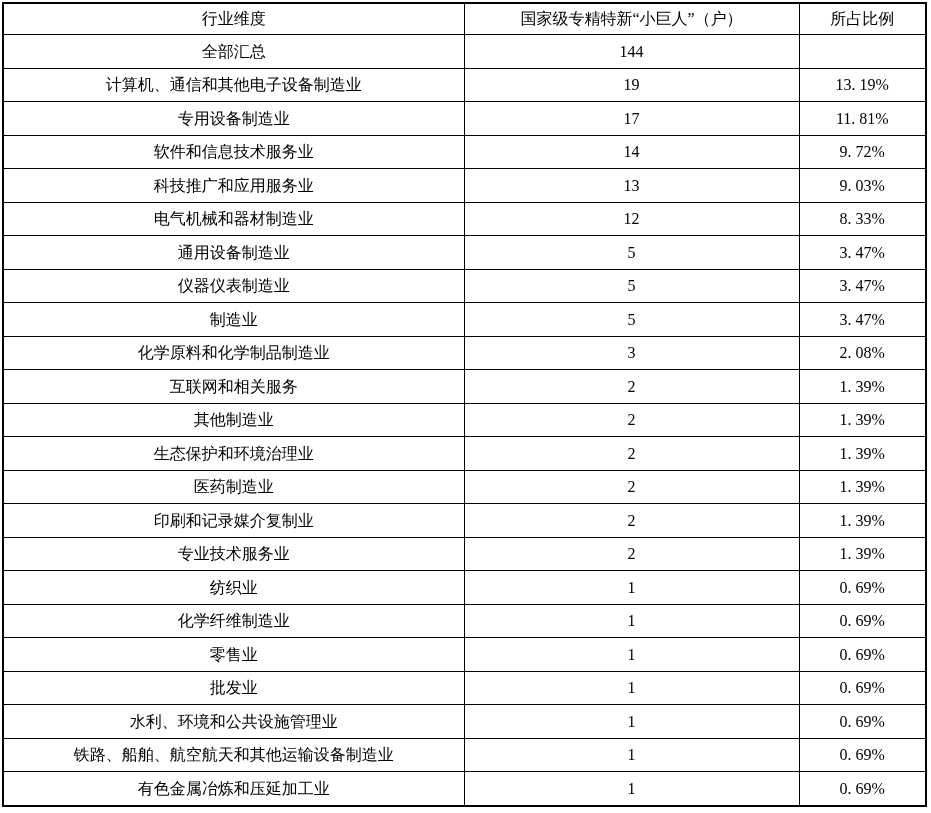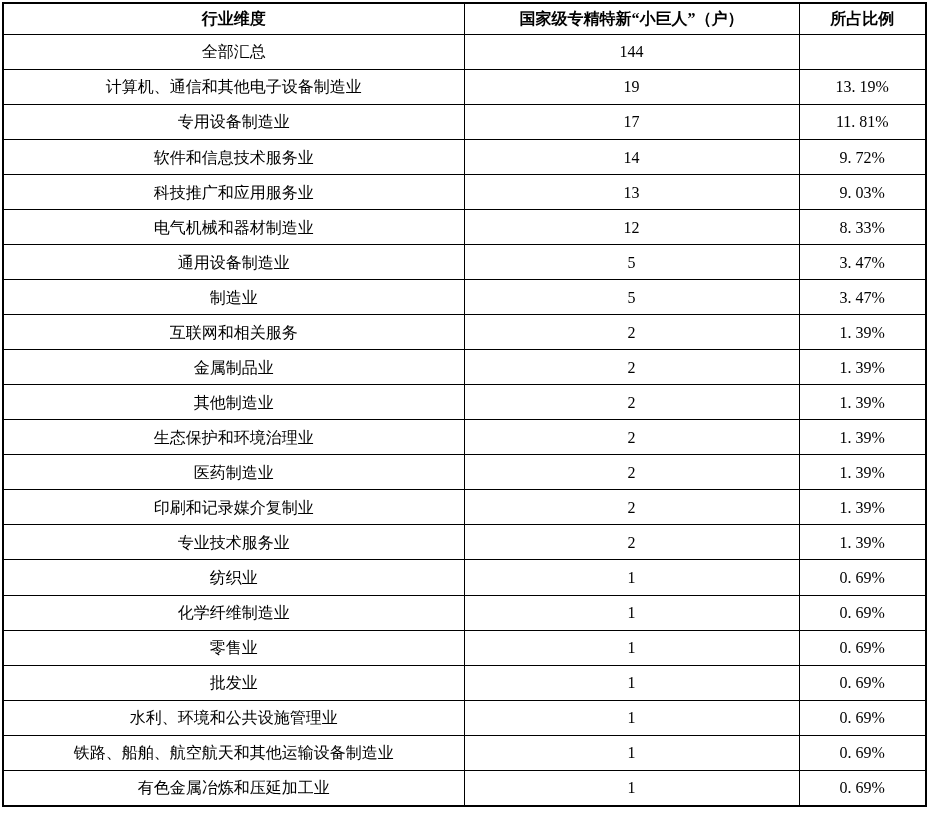--- a/index.html
+++ b/index.html
@@ -31,21 +31,21 @@
     border: 1px solid #000000;
     text-align: center;
     vertical-align: middle;
     padding: 0;
     font-size: 16px;
     line-height: 1.2;
     overflow: hidden;
     white-space: nowrap;
   }
   th {
-    font-weight: bold;
+    font-weight: normal;
     height: 30px;
   }
   td {
     font-weight: normal;
     height: 26px;
   }
 </style>
 </head>
 <body>
 
@@ -92,31 +92,36 @@
         <td>电气机械和器材制造业</td>
         <td>12</td>
         <td>8. 33%</td>
       </tr>
       <tr>
         <td>通用设备制造业</td>
         <td>5</td>
         <td>3. 47%</td>
       </tr>
       <tr>
+        <td>仪器仪表制造业</td>
+        <td>5</td>
+        <td>3. 47%</td>
+      </tr>
+      <tr>
         <td>制造业</td>
         <td>5</td>
         <td>3. 47%</td>
       </tr>
       <tr>
-        <td>互联网和相关服务</td>
-        <td>2</td>
-        <td>1. 39%</td>
+        <td>化学原料和化学制品制造业</td>
+        <td>3</td>
+        <td>2. 08%</td>
       </tr>
       <tr>
-        <td>金属制品业</td>
+        <td>互联网和相关服务</td>
         <td>2</td>
         <td>1. 39%</td>
       </tr>
       <tr>
         <td>其他制造业</td>
         <td>2</td>
         <td>1. 39%</td>
       </tr>
       <tr>
         <td>生态保护和环境治理业</td>

